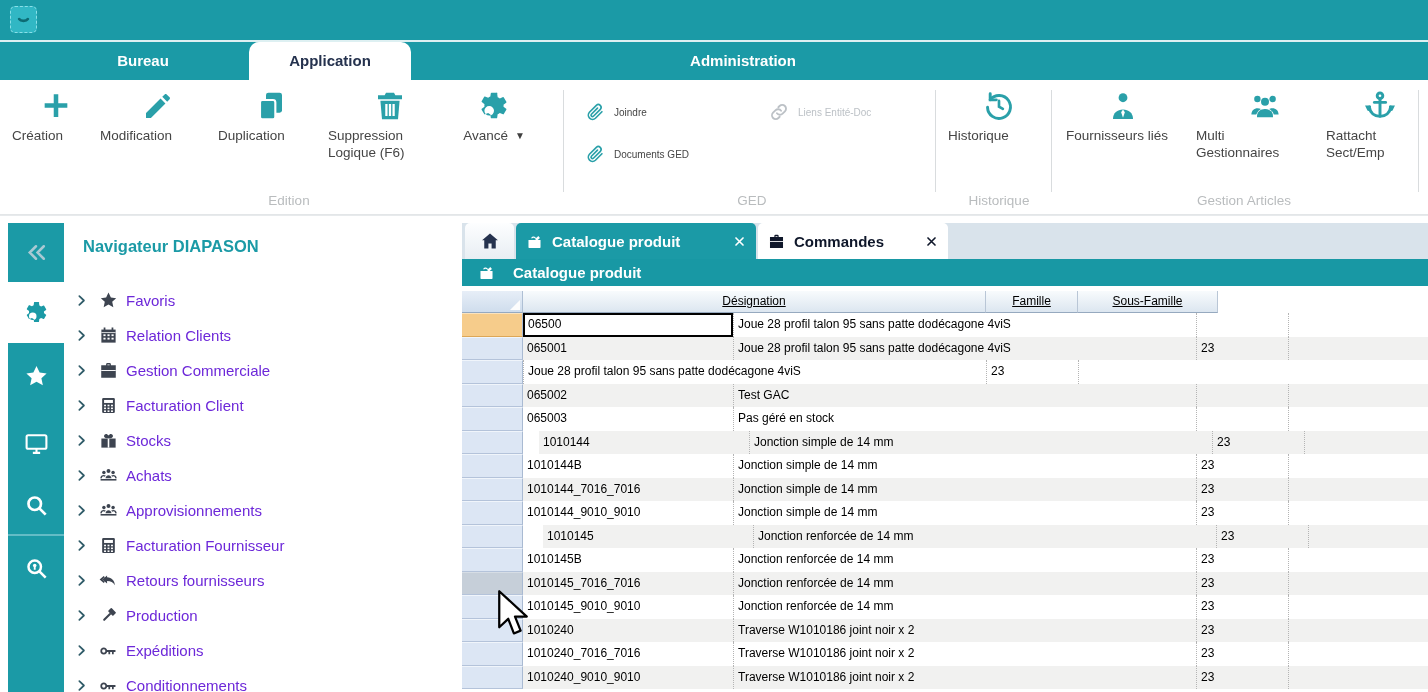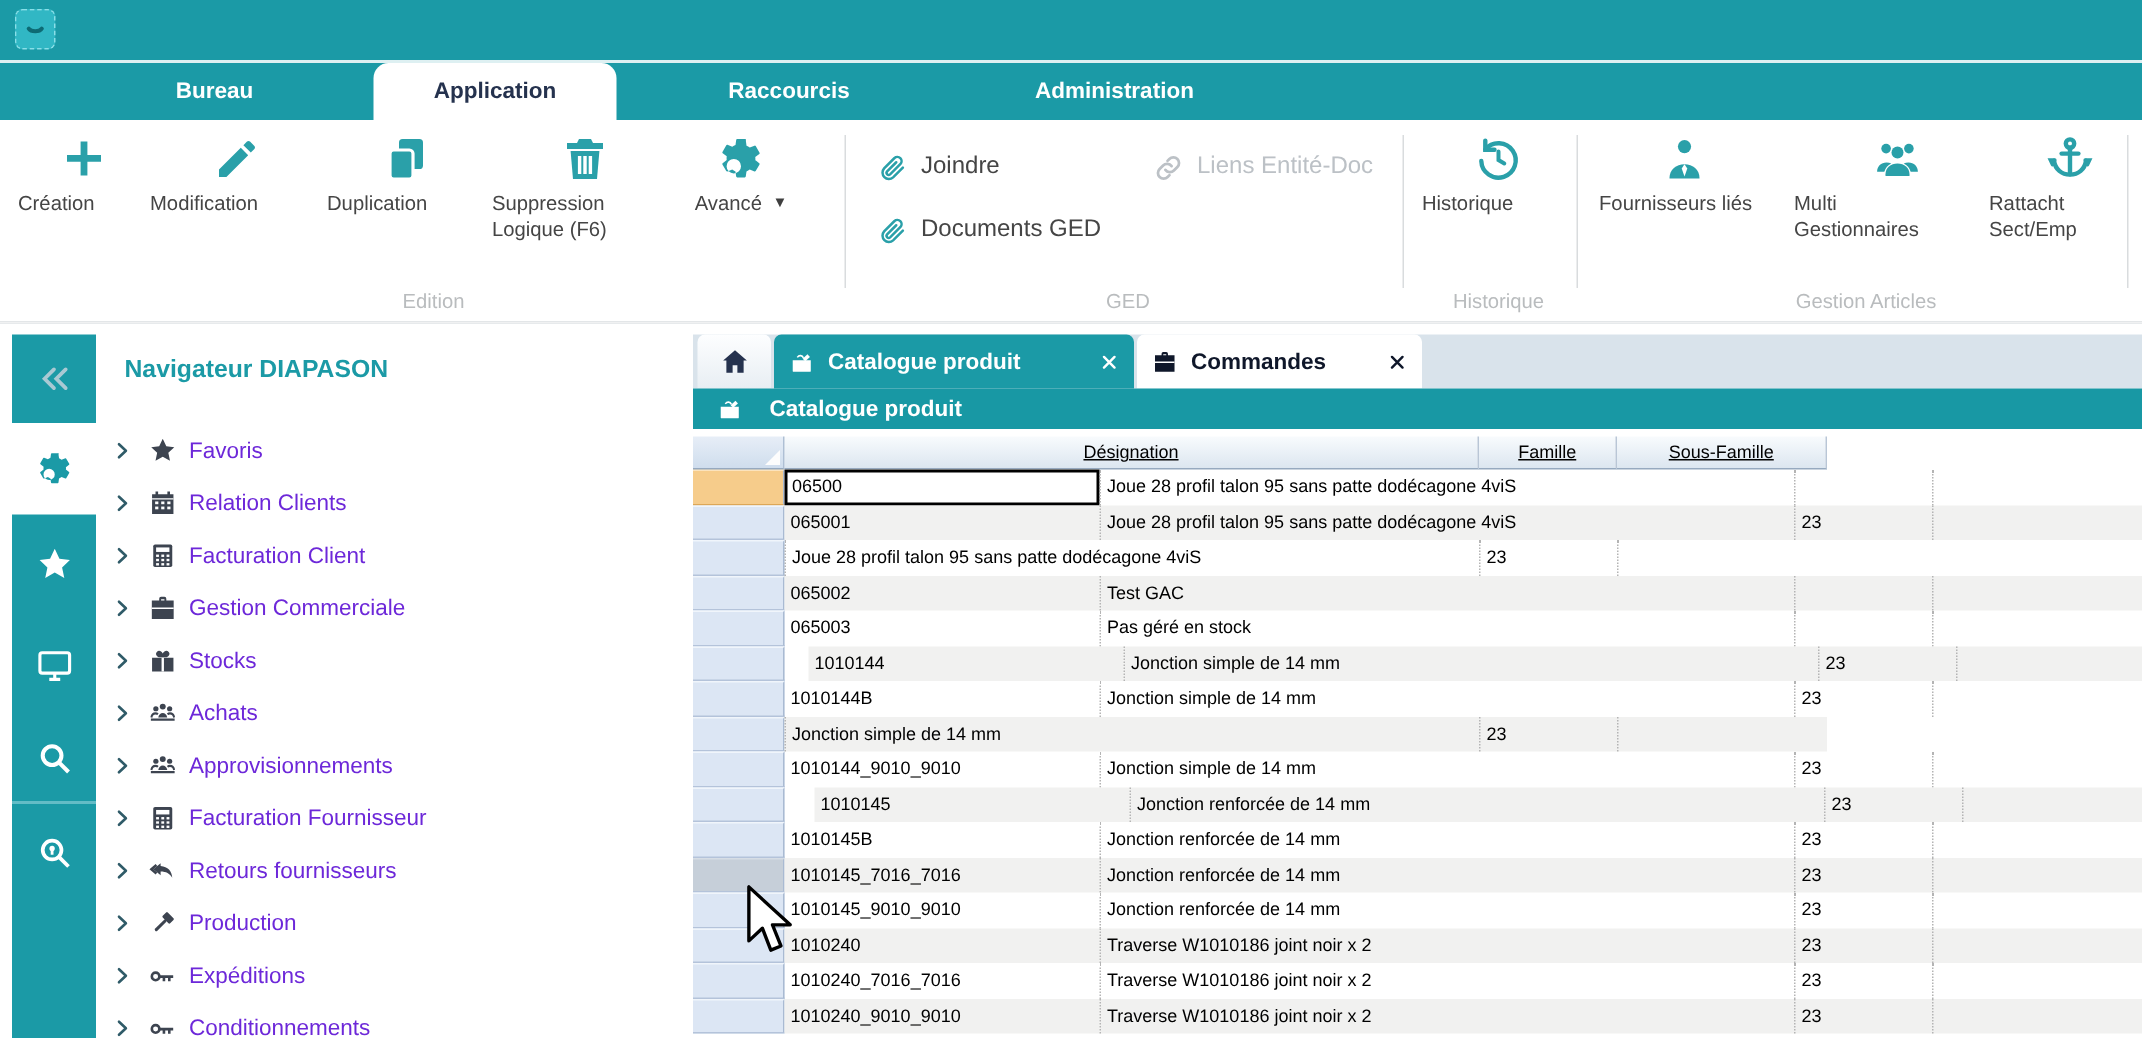--- a/index.html
+++ b/index.html
@@ -24,21 +24,21 @@
   #tab-administration{left:672px;width:142px}
 
   
   .ribbon{position:absolute;left:0;top:80px;right:0;height:134px;background:#fff;border-bottom:1px solid #e3e6e8}
   .rb-btn{position:absolute;top:10px;text-align:left;cursor:default}
   .rb-ico{display:block;margin:0 auto;width:32px;height:32px;color:#2aa0a9}
   .rb-label{display:block;margin-top:5px;font-size:13.5px;color:#454545;line-height:17px}
   .rb-label .lbl-max{display:inline-block;max-width:112px}
   .flexrow{display:flex;justify-content:center;align-items:center;gap:7px}
   .caret{font-size:10px;color:#3f3f3f}
-  .rb-row{position:absolute;display:flex;align-items:flex-start;gap:9px;font-size:16px;color:#454545;cursor:default}
+  .rb-row{position:absolute;display:flex;align-items:center;gap:9px;font-size:10px;color:#454545;cursor:default}
   .rb-row .rb-ico-s{width:20px;height:20px;color:#2aa0a9}
   .rb-row.disabled{color:#bcc1c6}
   .rb-row.disabled .rb-ico-s{color:#bcc1c6}
   .rb-sep{position:absolute;top:10px;height:102px;width:1px;background:#d9dcde}
   .rb-group-label{position:absolute;bottom:6px;transform:translateX(-50%);font-size:13.5px;color:#b9bcbe;white-space:nowrap}
 
   
   .content{position:absolute;left:0;top:215px;right:0;bottom:0;background:#fff;border-top:1px solid #e7eaec}
 
   
@@ -104,21 +104,20 @@
   <span class="applogo icon">
       <svg viewBox="0 0 24 24" fill="none" stroke="#0d6b74" stroke-width="3.4" stroke-linecap="round">
         <path d="M6.5 11.5c2 3 9 3 11 0"></path>
       </svg>
     </span>
 </div>
 
 <div class="tabrow">
   <div class="rtab" id="tab-bureau">Bureau</div>
   <div class="rtab active" id="tab-application">Application</div>
-  <div class="rtab" id="tab-raccourcis">Raccourcis</div>
   <div class="rtab" id="tab-administration">Administration</div>
 </div>
 
 <div class="ribbon">
   <div class="rb-btn" style="left:12px;width:88px">
     <span class="rb-ico icon">
         <svg viewBox="0 0 24 24" fill="currentColor">
           <path d="M10.3 3.2h3.4V10h6.8v3.4h-6.8v6.8h-3.4v-6.8H3.5V10h6.8z"></path>
         </svg>
       </span>
@@ -336,20 +335,34 @@
                 <rect x="15.8" y="10.5" width="2.7" height="2.3"></rect>
                 <rect x="5.6" y="14.8" width="2.7" height="2.3"></rect>
                 <rect x="10.7" y="14.8" width="2.7" height="2.3"></rect>
                 <rect x="15.8" y="14.8" width="2.7" height="2.3"></rect>
               </g>
               <path d="M7 2v4M17 2v4" stroke="currentColor" stroke-width="2.2"></path>
               <path d="M3 8.3h18" stroke="#fff" stroke-width="1"></path>
             </svg>
           </span>
           <span class="nav-label">Relation Clients</span>
+        </div>
+        <div class="nav-item">
+          <span class="chev icon">
+            <svg viewBox="0 0 24 24" fill="none" stroke="currentColor" stroke-width="3.2" stroke-linecap="round" stroke-linejoin="round">
+              <path d="M8 4l8.5 8L8 20"></path>
+            </svg>
+          </span>
+          <span class="nav-ico icon">
+            <svg viewBox="0 0 24 24" fill="currentColor">
+              <path d="M9 5.5V4a1.6 1.6 0 011.6-1.6h2.8A1.6 1.6 0 0115 4v1.5h6.2V21H2.8V5.5H9zm1.6-1v1h2.8v-1h-2.8z"></path>
+              <path d="M2.8 12h18.4" stroke="#fff" stroke-width="1.2"></path>
+            </svg>
+          </span>
+          <span class="nav-label">Gestion Commerciale</span>
         </div>
         <div class="nav-item">
           <span class="chev icon">
             <svg viewBox="0 0 24 24" fill="none" stroke="currentColor" stroke-width="3.2" stroke-linecap="round" stroke-linejoin="round">
               <path d="M8 4l8.5 8L8 20"></path>
             </svg>
           </span>
           <span class="nav-ico icon">
             <svg viewBox="0 0 24 24" fill="currentColor">
               <rect x="4" y="2.5" width="16" height="19" rx="1.5"></rect>
@@ -370,34 +383,20 @@
           <span class="nav-label">Facturation Client</span>
         </div>
         <div class="nav-item">
           <span class="chev icon">
             <svg viewBox="0 0 24 24" fill="none" stroke="currentColor" stroke-width="3.2" stroke-linecap="round" stroke-linejoin="round">
               <path d="M8 4l8.5 8L8 20"></path>
             </svg>
           </span>
           <span class="nav-ico icon">
             <svg viewBox="0 0 24 24" fill="currentColor">
-              <path d="M9 5.5V4a1.6 1.6 0 011.6-1.6h2.8A1.6 1.6 0 0115 4v1.5h6.2V21H2.8V5.5H9zm1.6-1v1h2.8v-1h-2.8z"></path>
-              <path d="M2.8 12h18.4" stroke="#fff" stroke-width="1.2"></path>
-            </svg>
-          </span>
-          <span class="nav-label">Gestion Commerciale</span>
-        </div>
-        <div class="nav-item">
-          <span class="chev icon">
-            <svg viewBox="0 0 24 24" fill="none" stroke="currentColor" stroke-width="3.2" stroke-linecap="round" stroke-linejoin="round">
-              <path d="M8 4l8.5 8L8 20"></path>
-            </svg>
-          </span>
-          <span class="nav-ico icon">
-            <svg viewBox="0 0 24 24" fill="currentColor">
               <path d="M3 9.5h18V21H3z"></path>
               <path d="M11 9.5h2V21h-2z" fill="#fff"></path>
               <path d="M7 4.6c1.6-1.7 3.7-.9 5 1.2 1.3-2.1 3.4-2.9 5-1.2 1.4 1.5.5 3.4-1.7 4.4H8.7C6.5 8 5.6 6.1 7 4.6z"></path>
             </svg>
           </span>
           <span class="nav-label">Stocks</span>
         </div>
         <div class="nav-item">
           <span class="chev icon">
             <svg viewBox="0 0 24 24" fill="none" stroke="currentColor" stroke-width="3.2" stroke-linecap="round" stroke-linejoin="round">
@@ -622,20 +621,21 @@
           </div>
           <div class="g-row">
             <div class="g-sel"></div>
             <div class="g-cell" style="width: 210px;">1010144B</div>
             <div class="g-cell dotted" style="width: 463px;">Jonction simple de 14 mm</div>
             <div class="g-cell dotted" style="width: 92px;">23</div>
             <div class="g-cell dotted" style="width: 140px;"></div>
           </div>
           <div class="g-row alt">
             <div class="g-sel"></div>
+            <div class="g-cell" style="width: 210px;">1010144_7016_7016</div>
             <div class="g-cell dotted" style="width: 463px;">Jonction simple de 14 mm</div>
             <div class="g-cell dotted" style="width: 92px;">23</div>
             <div class="g-cell dotted" style="width: 140px;"></div>
           </div>
           <div class="g-row">
             <div class="g-sel"></div>
             <div class="g-cell" style="width: 210px;">1010144_9010_9010</div>
             <div class="g-cell dotted" style="width: 463px;">Jonction simple de 14 mm</div>
             <div class="g-cell dotted" style="width: 92px;">23</div>
             <div class="g-cell dotted" style="width: 140px;"></div>

